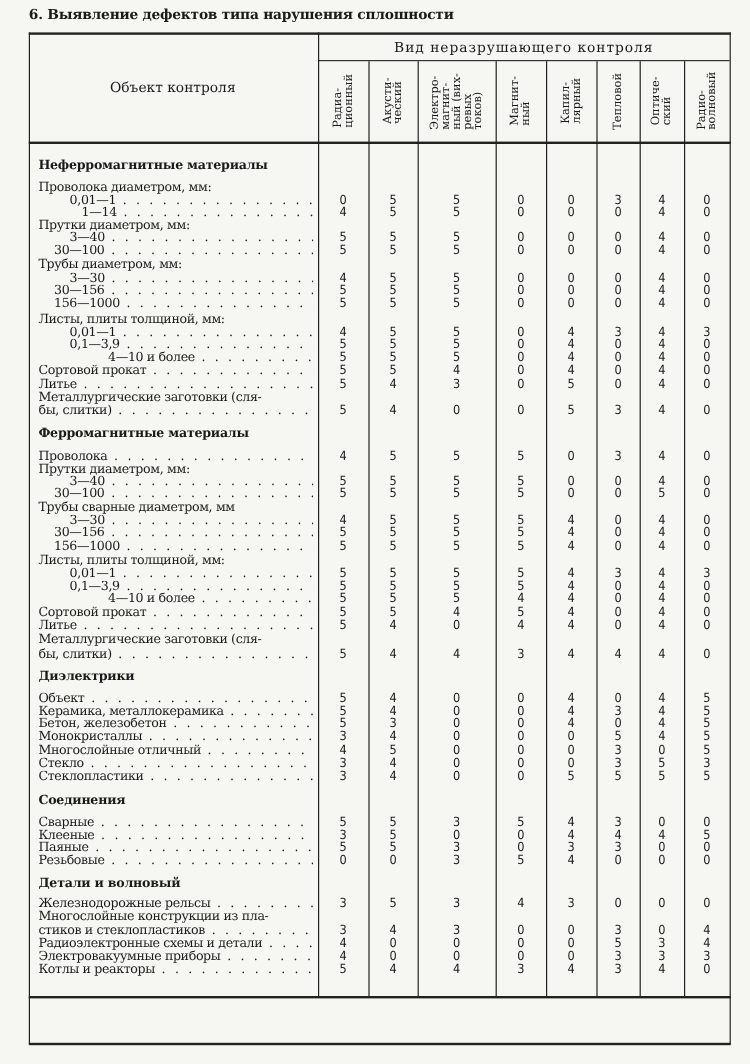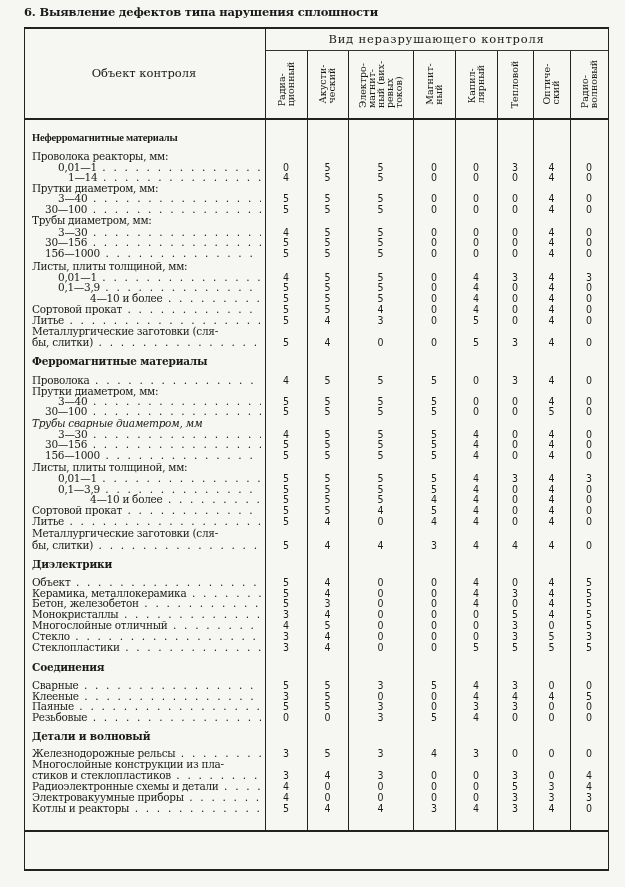--- a/index.html
+++ b/index.html
@@ -117,22 +117,22 @@
     <div class="colhdr" style="left: 533px; width: 37px;">
       <div class="rot">Оптиче-
 ский</div>
     </div>
     <div class="colhdr" style="left: 570px; width: 38px;">
       <div class="rot">Радио-
 волновый</div>
     </div>
   </div>
 <div id="body">
-    <div class="sect" style="top: 132px; font-family: Liberation Serif, serif;">Неферромагнитные материалы</div>
-    <div class="lbl" style="left: 32px; top: 151px;">Проволока реакторы, мм:</div>
+    <div class="sect" style="top: 132px;">Неферромагнитные материалы</div>
+    <div class="lbl" style="left: 32px; top: 151px;">Проволока диаметром, мм:</div>
     <div class="row" style="top: 162px;">
       <div class="name" style="left: 58px; width: 203px;"><span>0,01—1</span><span class="dots"> . . . . . . . . . . . . . . . . . . . . . . . . .</span></div>
       <div class="v" style="left: 276px;">0</div>
       <div class="v" style="left: 317.5px;">5</div>
       <div class="v" style="left: 370.5px;">5</div>
       <div class="v" style="left: 424px;">0</div>
       <div class="v" style="left: 466px;">0</div>
       <div class="v" style="left: 505px;">3</div>
       <div class="v" style="left: 541.5px;">4</div>
       <div class="v" style="left: 579px;">0</div>
@@ -301,21 +301,21 @@
       <div class="name" style="left: 45px; width: 216px;"><span>30—100</span><span class="dots"> . . . . . . . . . . . . . . . . . . . . . . . . .</span></div>
       <div class="v" style="left: 276px;">5</div>
       <div class="v" style="left: 317.5px;">5</div>
       <div class="v" style="left: 370.5px;">5</div>
       <div class="v" style="left: 424px;">5</div>
       <div class="v" style="left: 466px;">0</div>
       <div class="v" style="left: 505px;">0</div>
       <div class="v" style="left: 541.5px;">5</div>
       <div class="v" style="left: 579px;">0</div>
     </div>
-    <div class="lbl" style="left: 32px; top: 418px; font-style: italic;">Трубы сварные диаметром, мм</div>
+    <div class="lbl" style="left: 32px; top: 418px;">Трубы сварные диаметром, мм</div>
     <div class="row" style="top: 429px;">
       <div class="name" style="left: 58px; width: 203px;"><span>3—30</span><span class="dots"> . . . . . . . . . . . . . . . . . . . . . . . . .</span></div>
       <div class="v" style="left: 276px;">4</div>
       <div class="v" style="left: 317.5px;">5</div>
       <div class="v" style="left: 370.5px;">5</div>
       <div class="v" style="left: 424px;">5</div>
       <div class="v" style="left: 466px;">4</div>
       <div class="v" style="left: 505px;">0</div>
       <div class="v" style="left: 541.5px;">4</div>
       <div class="v" style="left: 579px;">0</div>

